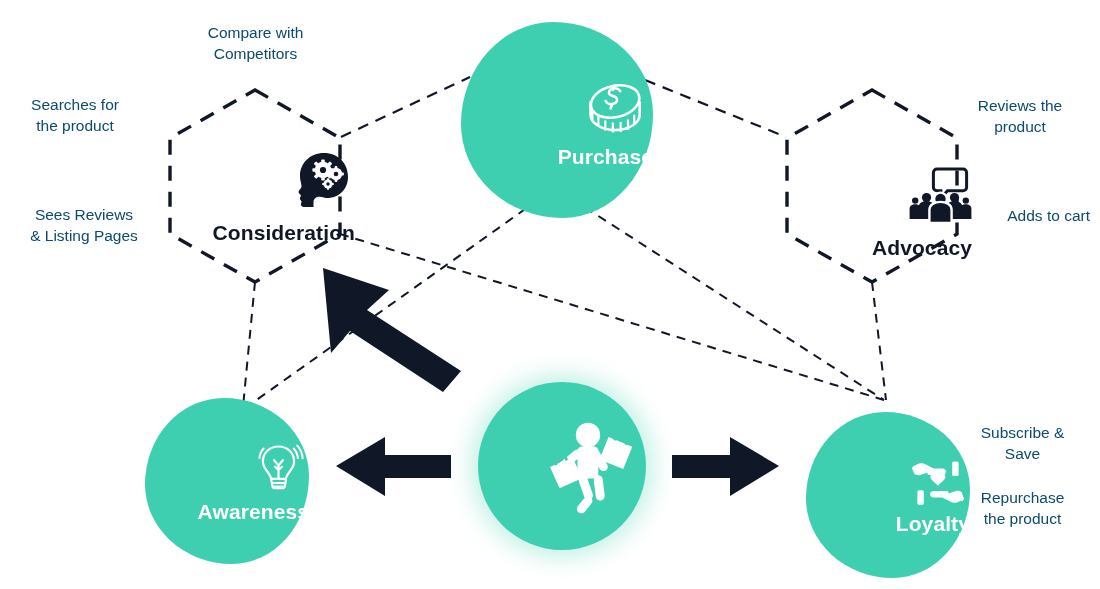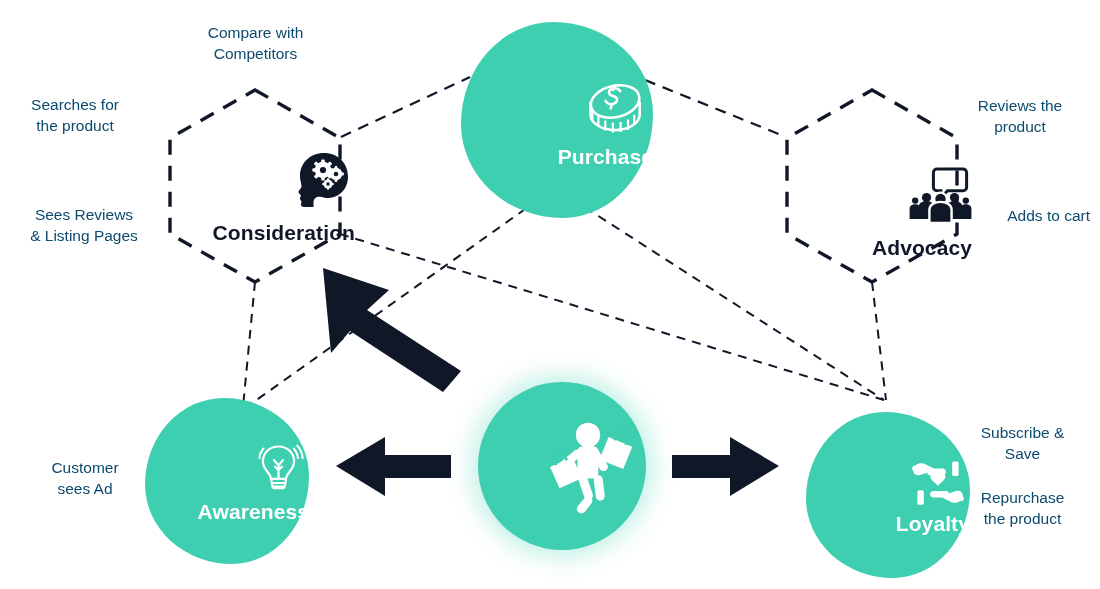--- a/index.html
+++ b/index.html
@@ -318,22 +318,20 @@
 the product</div>
 
   <div class="caption center-al" id="cap-reviews-l">Sees Reviews
 &amp; Listing Pages</div>
 
   <div class="caption center-al" id="cap-reviews-r">Reviews the
 product</div>
 
   <div class="caption left-al" id="cap-cart">Adds to cart</div>
 
-  <div class="caption center-al" id="cap-customer">Customer
-sees Ad</div>
 
   <div class="caption center-al" id="cap-subscribe">Subscribe &amp;
 Save</div>
 
   <div class="caption center-al" id="cap-repurch">Repurchase
 the product</div>
 
 </div>
 
 </body></html>

